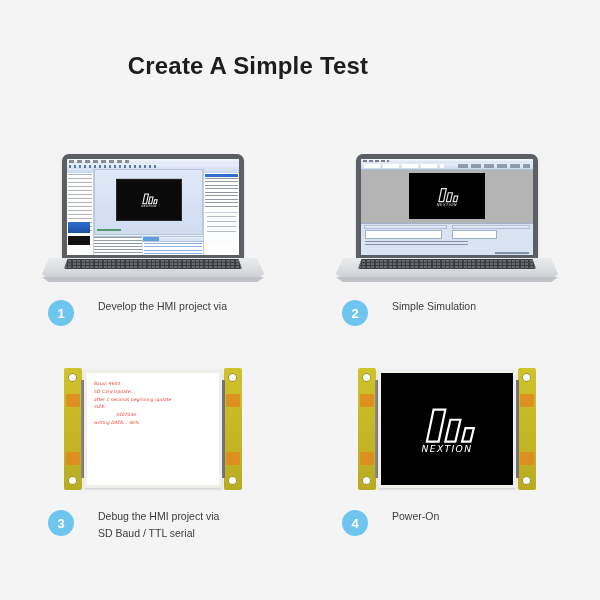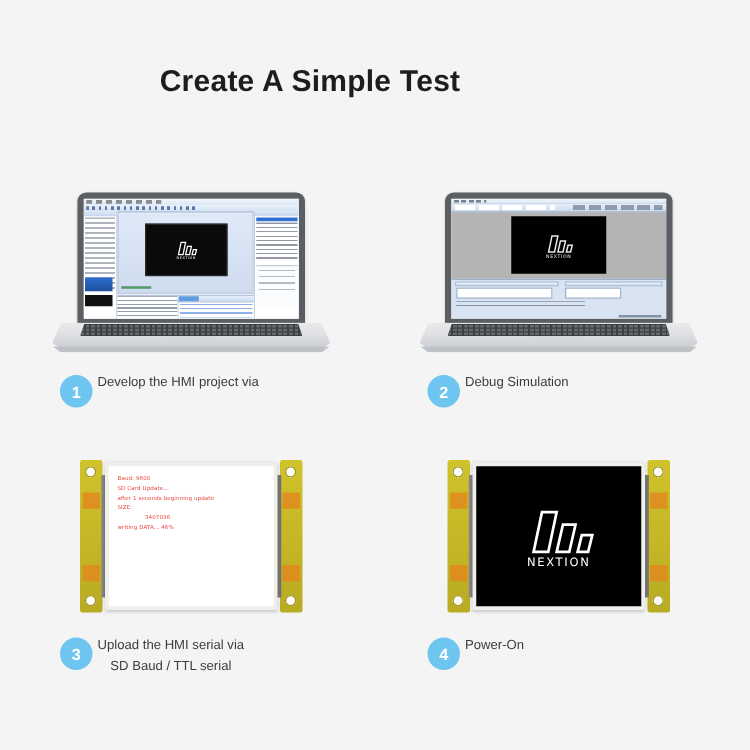--- a/index.html
+++ b/index.html
@@ -41,20 +41,21 @@
   .cell-2 { left: 312px; top: 150px; width: 270px; height: 210px; }
   .cell-3 { left: 18px;  top: 360px; width: 270px; height: 200px; }
   .cell-4 { left: 312px; top: 360px; width: 270px; height: 200px; }
 
   .visual {
     position: absolute;
     left: 0;
     top: 0;
     width: 270px;
     height: 135px;
+    font-style: italic;
   }
 
   
   .laptop {
     position: absolute;
     left: 50%;
     top: 4px;
     transform: translateX(-50%);
     width: 226px;
     height: 130px;
@@ -405,26 +406,25 @@
     color: #ffffff;
     font-size: 13px;
     font-weight: bold;
     display: flex;
     align-items: center;
     justify-content: center;
     flex: 0 0 auto;
     margin-top: 2px;
   }
   .caption-text {
-    margin-left: 4px;
+    margin-left: 24px;
     font-size: 10.5px;
     color: #3c3c3c;
     line-height: 17px;
     max-width: 180px;
-    text-align: center;
   }
   .caption-text .ln { display: block; white-space: nowrap; }
 </style>
 </head>
 <body>
 
 <div class="page">
 
   <div class="title">Create A Simple Test</div>
 
@@ -543,21 +543,21 @@
             <div class="keyrow r3"></div>
           </div>
           <div class="trackpad"></div>
           <div class="base-foot"></div>
         </div>
       </div>
     </div>
     <div class="caption">
       <div class="step-badge">2</div>
       <div class="caption-text">
-        <span class="ln">Debug Simulation</span>
+        <span class="ln">Simple Simulation</span>
       </div>
     </div>
   </div>
 
   <div class="cell cell-3">
     <div class="visual">
       <div class="board">
         <div class="pcb-left">
           <div class="hole h-top"></div>
           <div class="pad p1"></div>
@@ -582,21 +582,21 @@
               <div class="indent">3407036</div>
               <div>writing DATA...  46%</div>
             </div>
           </div>
         </div>
       </div>
     </div>
     <div class="caption">
       <div class="step-badge">3</div>
       <div class="caption-text">
-        <span class="ln">Upload the HMI serial via</span>
+        <span class="ln">Debug the HMI project via</span>
         <span class="ln">SD Baud / TTL serial</span>
       </div>
     </div>
   </div>
 
   <div class="cell cell-4">
     <div class="visual">
       <div class="board">
         <div class="pcb-left">
           <div class="hole h-top"></div>

